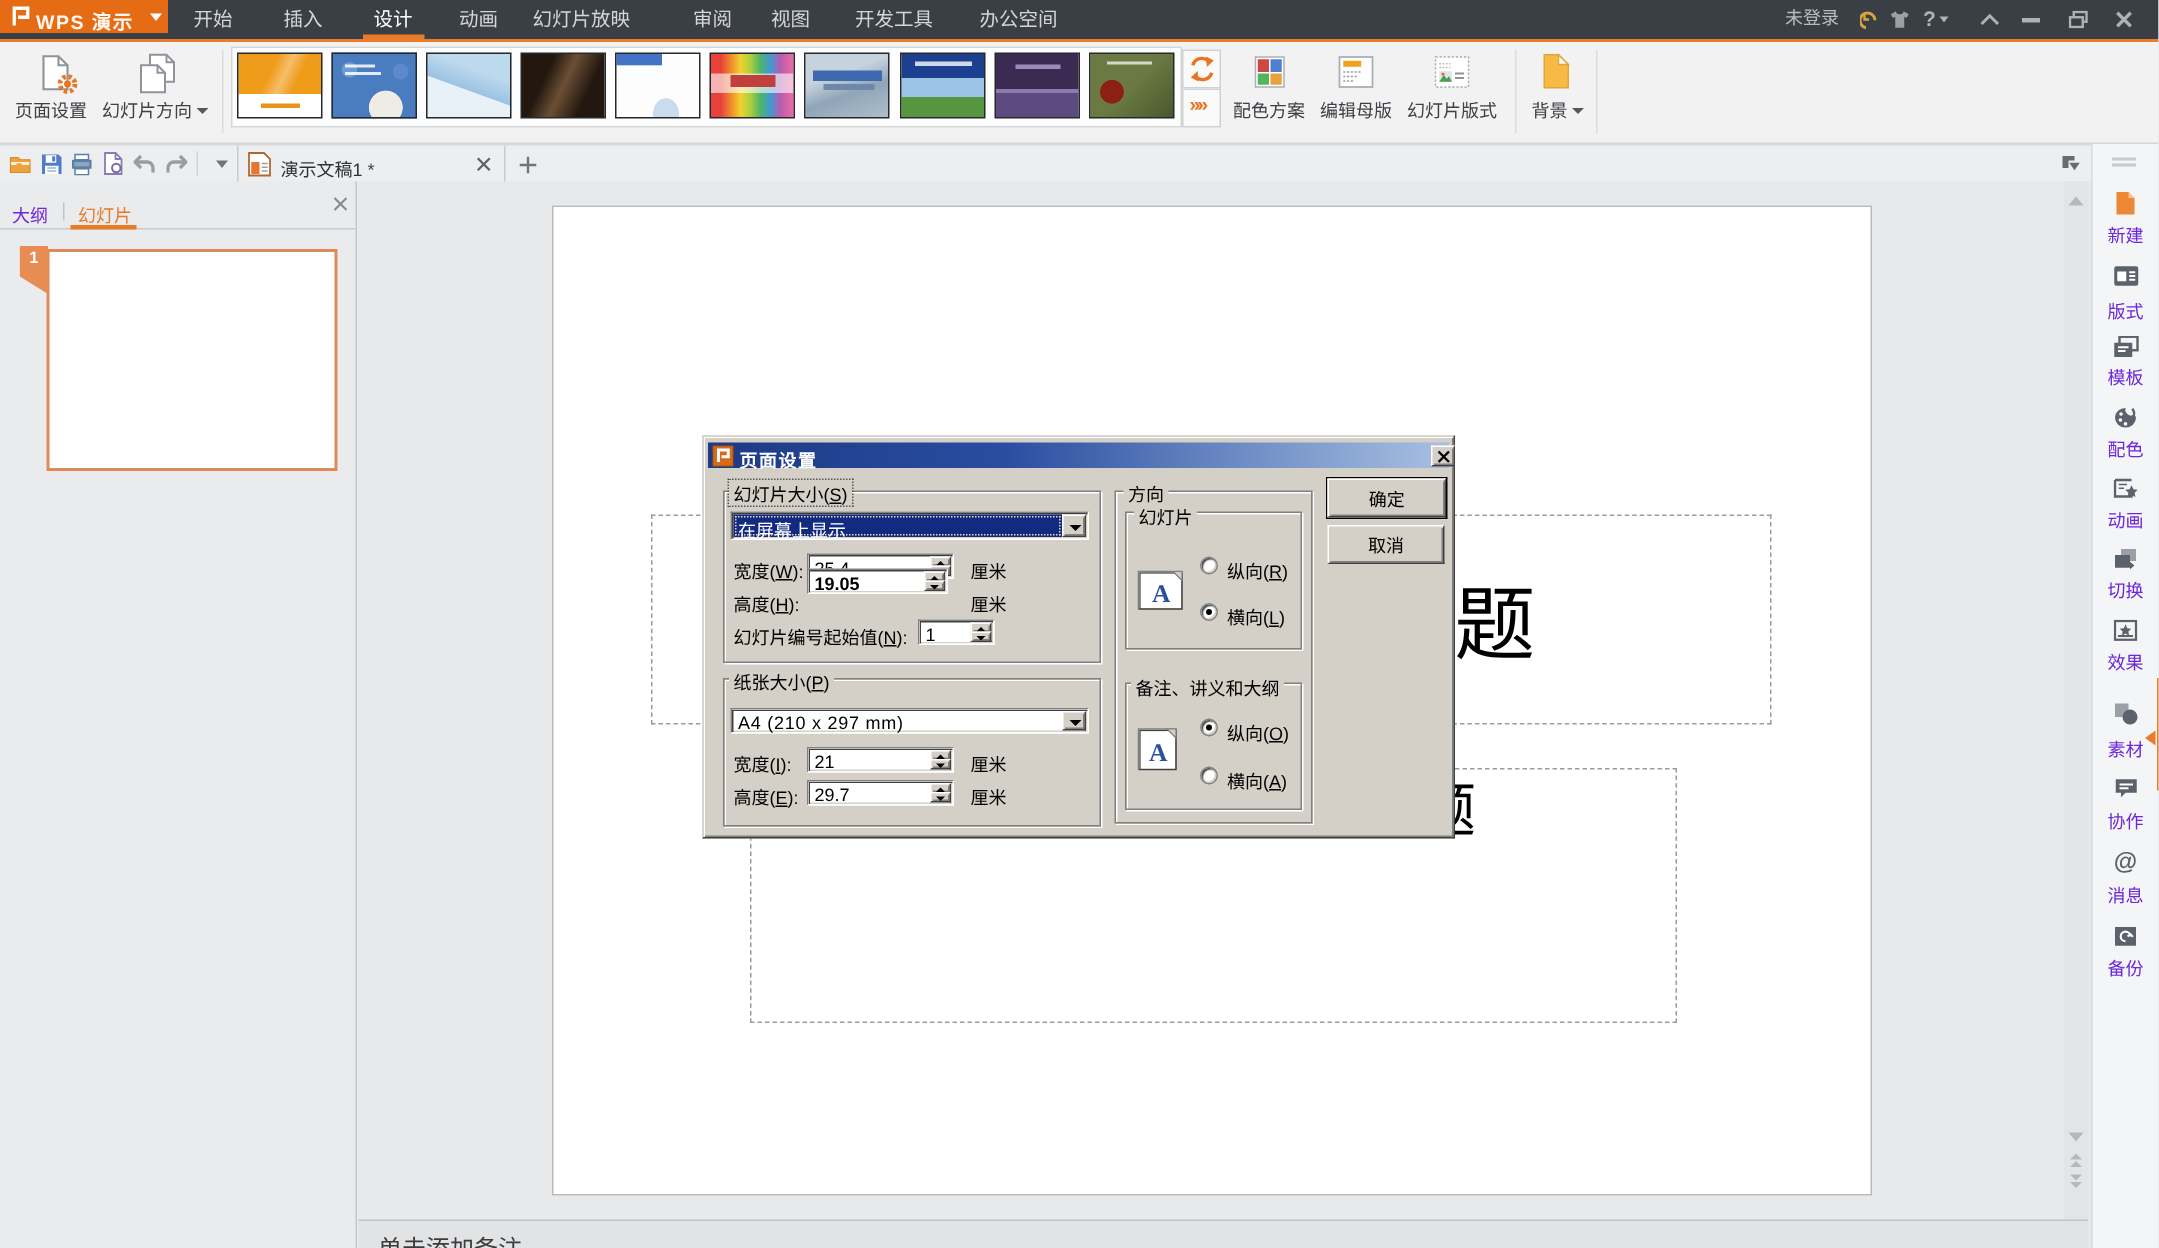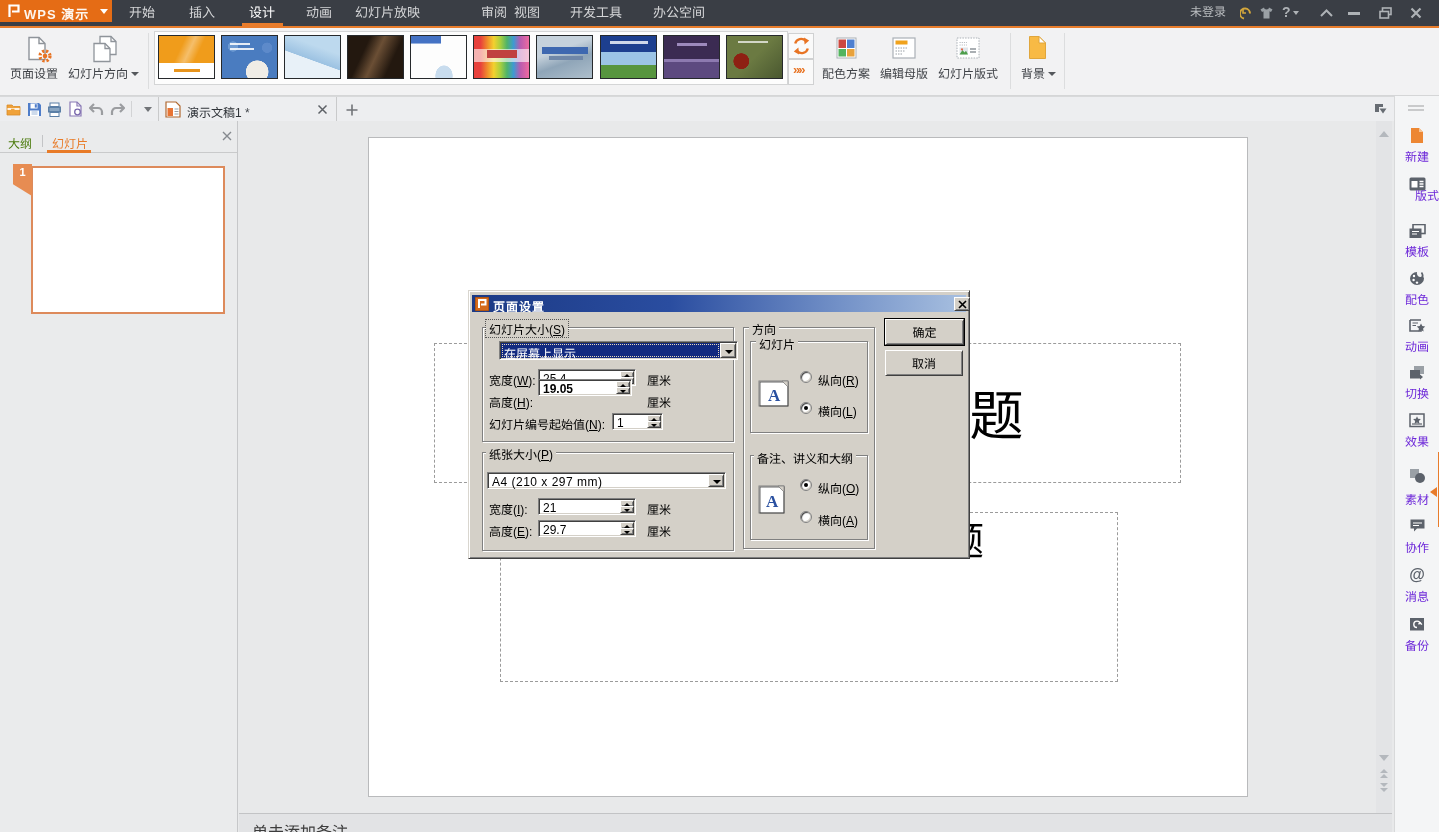--- a/index.html
+++ b/index.html
@@ -23,21 +23,21 @@
   .rsep { position:absolute; top:5px; height:56px; width:1px; background:#dcddde; }
   .thumb { position:absolute; top:7px; width:57px; height:44px; border:1px solid #26292c; }
 
   
   #qrow { position:absolute; left:0; top:96px; width:1394px; height:25px; background:#edeef0; border-top:1px solid #d8d9da; }
   #doctab { position:absolute; left:158px; top:0px; width:179px; height:25px; border-left:1px solid #c9cacb; border-right:1px solid #c9cacb; font-size:12px; color:#2f3338; }
 
   
   #leftpanel { position:absolute; left:0; top:121px; width:238px; height:711px; background:#eaebec; border-right:1px solid #c6c7c9; }
   #lp-tabs { position:absolute; left:0; top:0; width:237px; height:32px; border-bottom:1px solid #c9cacb; }
-  .lp-tab { position:absolute; top:13px; font-size:12px; color:#4d7c0f; }
+  .lp-tab { position:absolute; top:13px; font-size:12px; color:#6d28d9; }
 
   
   #main { position:absolute; left:239px; top:121px; width:1137px; height:692px; background:#e8e9ea; }
   #canvas { position:absolute; left:129px; top:16px; width:880px; height:660px; background:#fff; border:1px solid #b9babc; }
   .ph { position:absolute; border:1px dashed #9b9b9b; }
   .stitle { font-family:"Liberation Serif", serif; color:#000; white-space:nowrap; }
 
   
   #vscroll { position:absolute; left:1376px; top:121px; width:16px; height:692px; background:#e3e4e6; }
 
@@ -77,21 +77,21 @@
       <path d="M2.5,13 V1.5 H11.5 V7.5 H5" fill="none" stroke="#fff" stroke-width="2.2"></path>
     </svg>
   <div class="bt">WPS 演示</div>
   <div class="caret"></div>
 </div>
 <div class="menuitem" style="left:129px;width:32px;">开始</div>
 <div class="menuitem" style="left:189px;width:32px;">插入</div>
 <div class="menuitem menuactive" style="left:249px;width:32px;">设计</div>
 <div class="menuitem" style="left:306px;width:32px;">动画</div>
 <div class="menuitem" style="left:355px;width:80px;">幻灯片放映</div>
-<div class="menuitem" style="left:481px;width:32px;">审阅</div>
+<div class="menuitem" style="left:462px;width:32px;">审阅</div>
 <div class="menuitem" style="left:514px;width:32px;">视图</div>
 <div class="menuitem" style="left:570px;width:58px;">开发工具</div>
 <div class="menuitem" style="left:653px;width:58px;">办公空间</div>
 <div class="menuitem" style="left:1190px;width:40px;font-size:12px;color:#b9bcbf;">未登录</div>
 <svg class="abs" style="left:1240px;top:7px" width="12" height="13" viewBox="0 0 12 13">
   <path d="M4,11.5 a5,5 0 1 1 6,-5" fill="none" stroke="#d4a73c" stroke-width="2"></path>
   <path d="M3,2 v4 h3" fill="none" stroke="#d4a73c" stroke-width="1.6"></path>
 </svg>
 <svg class="abs" style="left:1260px;top:7px" width="13" height="12" viewBox="0 0 13 12">
   <path d="M4,0.5 L0.5,2.5 L2,5 L3.5,4.2 V11.5 H9.5 V4.2 L11,5 L12.5,2.5 L9,0.5 a2.5,2 0 0 1 -5,0 z" fill="#9aa0a5"></path>
@@ -294,21 +294,21 @@
         <path d="M2,1 H10 L14,5 V16 H2 Z" fill="#ed8733"></path>
         <path d="M10,1 L10,5 L14,5 Z" fill="#f7c493"></path>
       </svg></div>
   <div class="sb-item sb-label" style="top:51px;">新建</div>
 
   <div class="sb-item" style="top:81px;"><svg width="17" height="14" viewBox="0 0 17 14">
         <rect x="0.5" y="0.5" width="16" height="13" rx="1.5" fill="#5c626b"></rect>
         <rect x="2.5" y="4" width="6" height="6.5" fill="#fff"></rect>
         <path d="M10.5,4.5 H14.5 M10.5,7 H14.5 M10.5,9.5 H14.5" stroke="#fff" stroke-width="1.3"></path>
       </svg></div>
-  <div class="sb-item sb-label" style="top:90px;text-align:right;">版式</div>
+  <div class="sb-item sb-label" style="top:102px;">版式</div>
 
   <div class="sb-item" style="top:128px;"><svg width="17" height="15" viewBox="0 0 17 15">
         <rect x="4" y="0.5" width="12" height="9" fill="none" stroke="#5c626b" stroke-width="1.6"></rect>
         <rect x="0.5" y="4.5" width="12" height="9.5" fill="#5c626b"></rect>
         <path d="M3,7.5 H10 M3,10 H8" stroke="#fff" stroke-width="1.2"></path>
       </svg></div>
   <div class="sb-item sb-label" style="top:146px;">模板</div>
 
   <div class="sb-item" style="top:175px;"><svg width="17" height="15" viewBox="0 0 17 15">
         <path d="M8,1 a7,6.5 0 1 0 7,6.5 c0,-1.8 -2,-2 -3.4,-1.4 a4,4 0 0 1 -3.6,-5.1 z" fill="#5c626b"></path>
@@ -377,21 +377,21 @@
   <div class="abs" style="left:24px;top:6px;font-size:12px;font-weight:bold;color:#fff;letter-spacing:1px;">页面设置</div>
   <div class="btn97" style="left:485px;top:6px;width:16px;height:14px;">
     <svg style="position:absolute;left:3px;top:2px" width="9" height="9" viewBox="0 0 9 9">
         <path d="M1,1 L8,8 M8,1 L1,8" stroke="#000" stroke-width="1.6"></path>
       </svg>
   </div>
 
   <div class="group" style="left:13px;top:36px;width:252px;height:115px;"></div>
   <div class="glabel" style="left:17px;top:29px;outline:1px dotted #555;">幻灯片大小(<u>S</u>)</div>
 
-  <div class="field" style="left:18px;top:50px;width:239px;height:19px;margin-left:12px;">
+  <div class="field" style="left:18px;top:50px;width:239px;height:19px;">
     <div class="abs" style="left:1px;top:1px;right:17px;bottom:1px;background:#122a80;"></div>
     <div class="abs" style="left:2px;top:2px;right:18px;bottom:2px;border:1px dotted #e8d8b8;"></div>
     <div class="abs" style="left:4px;top:2px;font-size:12px;color:#fff;">在屏幕上显示</div>
     <div class="btn97" style="right:1px;top:1px;width:16px;height:15px;position:absolute;">
       <div style="position:absolute;left:4px;top:6px;width:0;height:0;border-left:4px solid transparent;border-right:4px solid transparent;border-top:4px solid #000;"></div>
     </div>
   </div>
 
   <div class="dtxt" style="left:20px;top:80px;">宽度(<u>W</u>):</div>
   <div class="field" style="left:69px;top:78px;width:98px;height:17px;">

